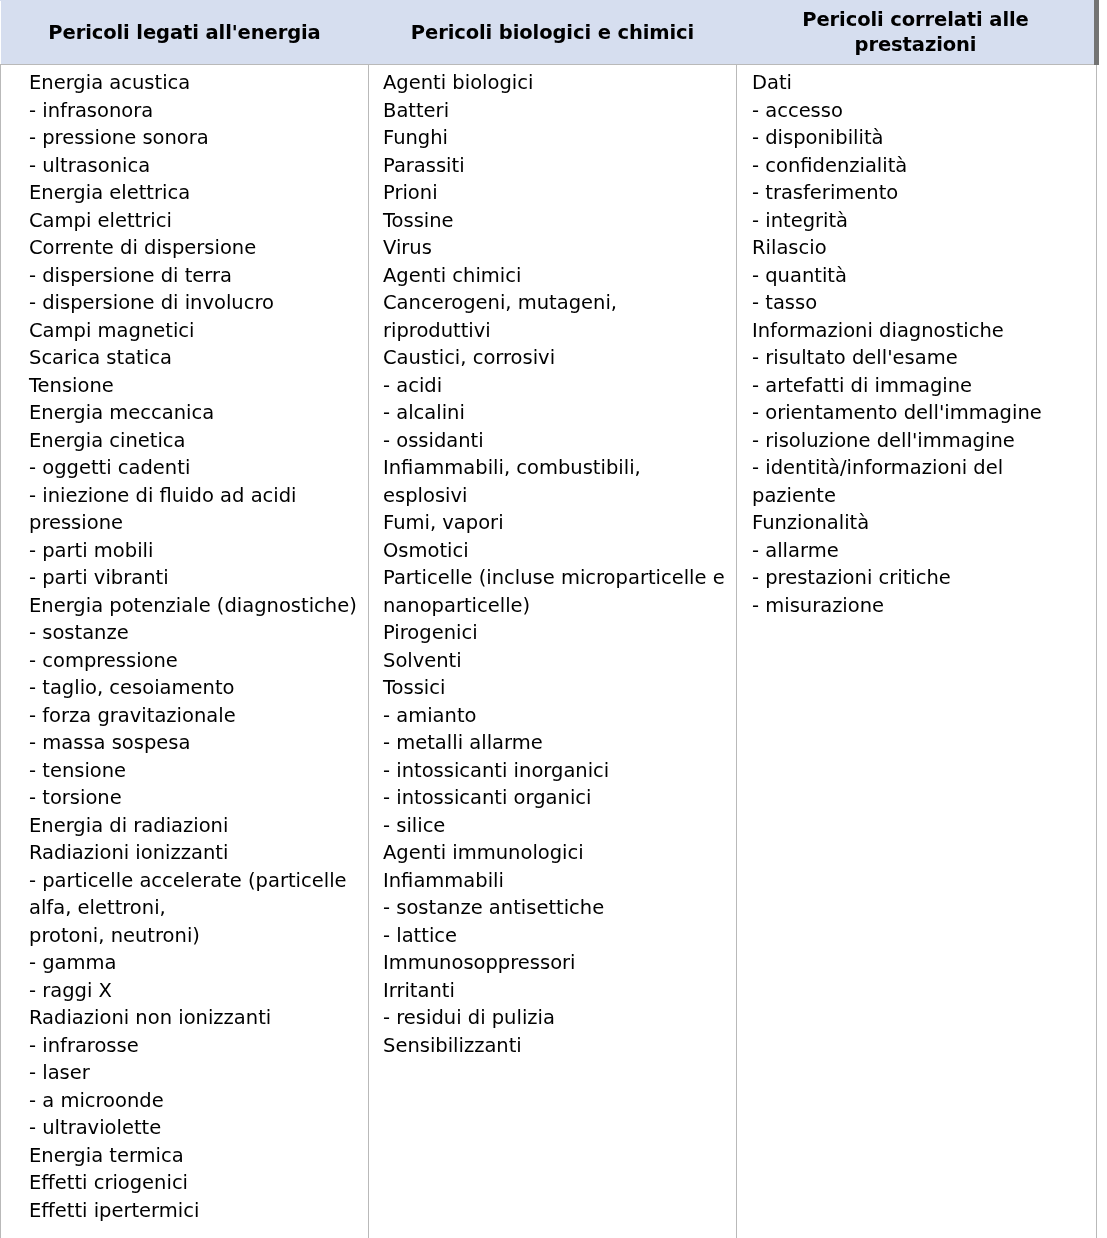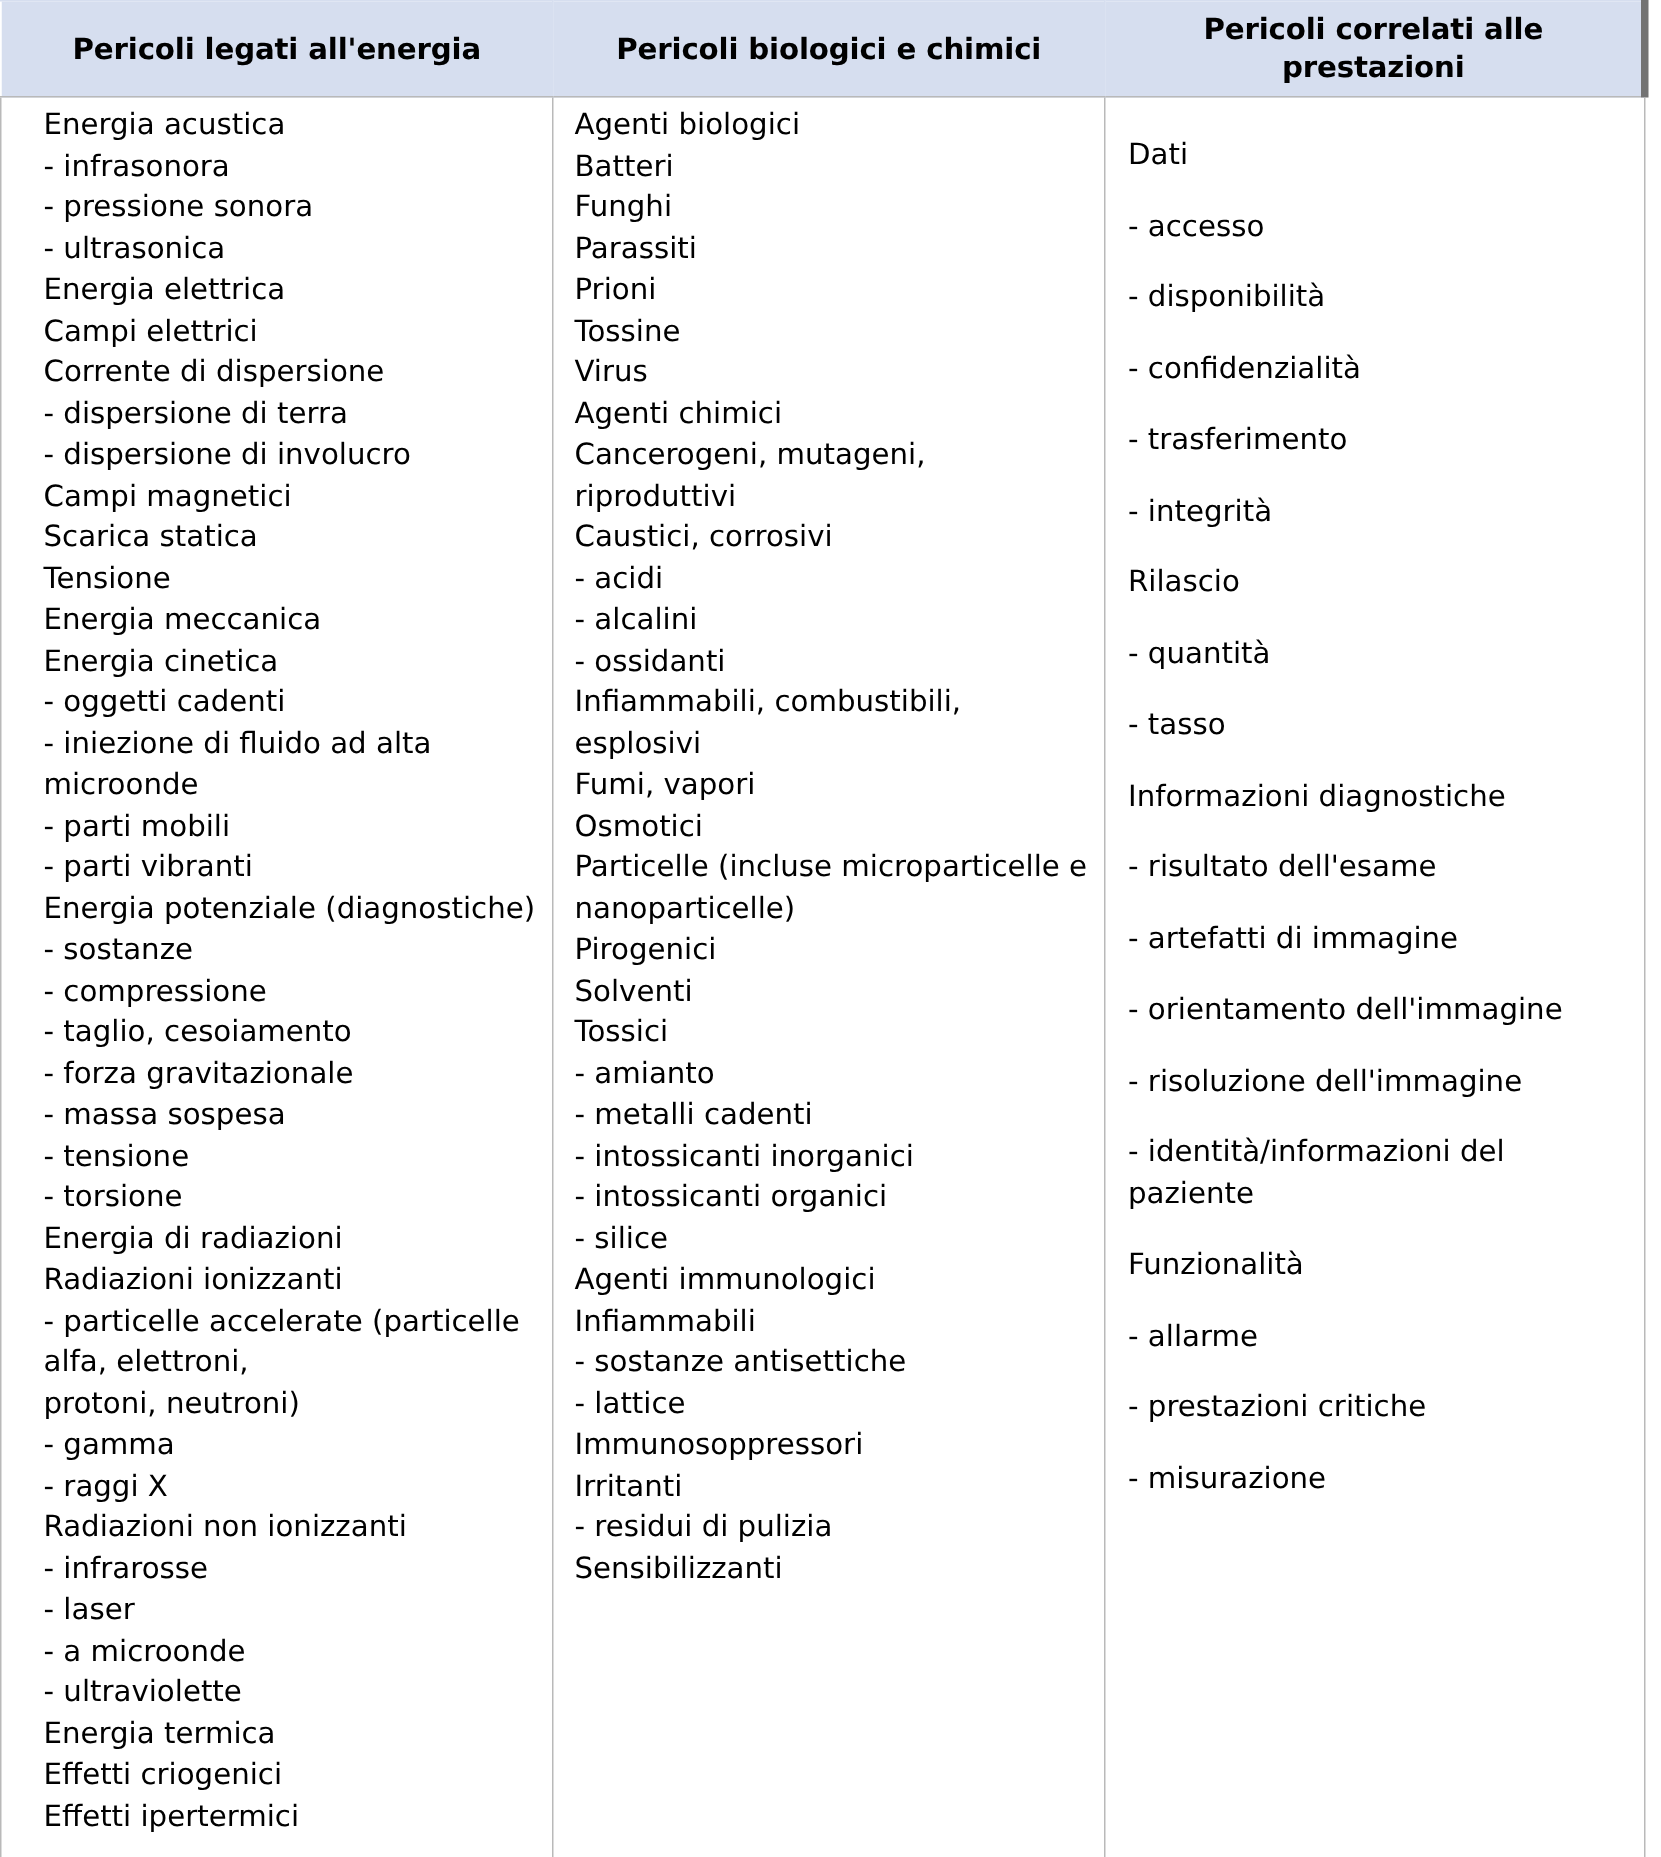--- a/index.html
+++ b/index.html
@@ -62,21 +62,21 @@
 
   .cell-list li {
     margin: 0;
     padding: 0 6px 0 12px;
     white-space: normal;
     word-wrap: break-word;
   }
 
   td.col-1 .cell-list li { padding-left: 28px; }
   td.col-2 .cell-list li { padding-left: 14px; }
-  td.col-3 .cell-list li { padding-left: 15px; margin-top: 20px; }
+  td.col-3 .cell-list li { padding-left: 15px; }
 </style>
 </head>
 <body>
 
 <table class="hazard-table">
   <colgroup>
     <col class="c1">
     <col class="c2">
     <col class="c3">
   </colgroup>
@@ -99,21 +99,21 @@
             <li>Campi elettrici</li>
             <li>Corrente di dispersione</li>
             <li>- dispersione di terra</li>
             <li>- dispersione di involucro</li>
             <li>Campi magnetici</li>
             <li>Scarica statica</li>
             <li>Tensione</li>
             <li>Energia meccanica</li>
             <li>Energia cinetica</li>
             <li>- oggetti cadenti</li>
-            <li>- iniezione di fluido ad alta microonde</li>
+            <li>- iniezione di fluido ad acidi pressione</li>
             <li>- parti mobili</li>
             <li>- parti vibranti</li>
             <li>Energia potenziale (diagnostiche)</li>
             <li>- sostanze</li>
             <li>- compressione</li>
             <li>- taglio, cesoiamento</li>
             <li>- forza gravitazionale</li>
             <li>- massa sospesa</li>
             <li>- tensione</li>
             <li>- torsione</li>
@@ -149,21 +149,21 @@
             <li>- alcalini</li>
             <li>- ossidanti</li>
             <li>Infiammabili, combustibili, esplosivi</li>
             <li>Fumi, vapori</li>
             <li>Osmotici</li>
             <li>Particelle (incluse microparticelle e nanoparticelle)</li>
             <li>Pirogenici</li>
             <li>Solventi</li>
             <li>Tossici</li>
             <li>- amianto</li>
-            <li>- metalli cadenti</li>
+            <li>- metalli allarme</li>
             <li>- intossicanti inorganici</li>
             <li>- intossicanti organici</li>
             <li>- silice</li>
             <li>Agenti immunologici</li>
             <li>Infiammabili</li>
             <li>- sostanze antisettiche</li>
             <li>- lattice</li>
             <li>Immunosoppressori</li>
             <li>Irritanti</li>
             <li>- residui di pulizia</li>

